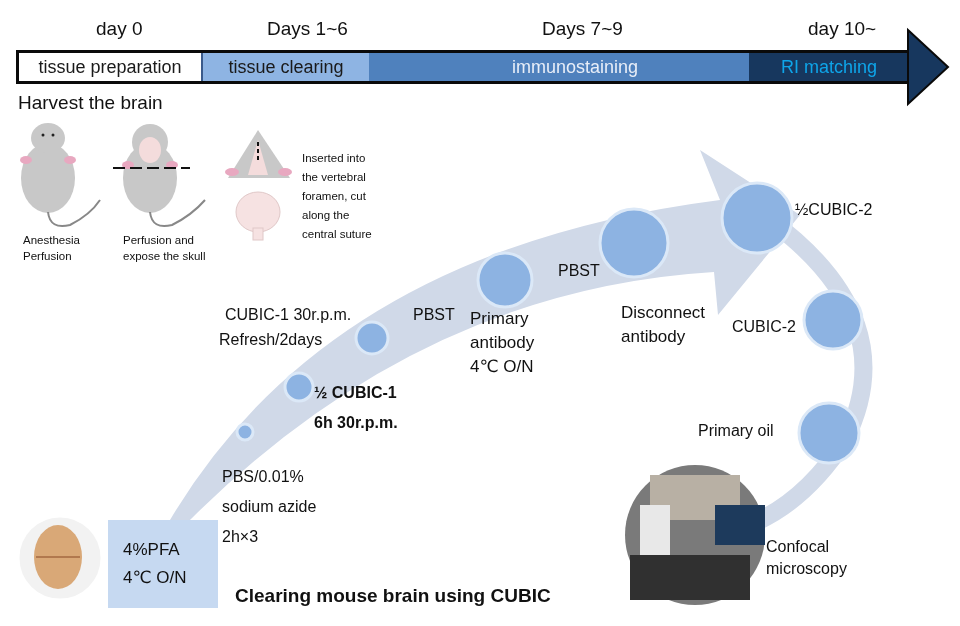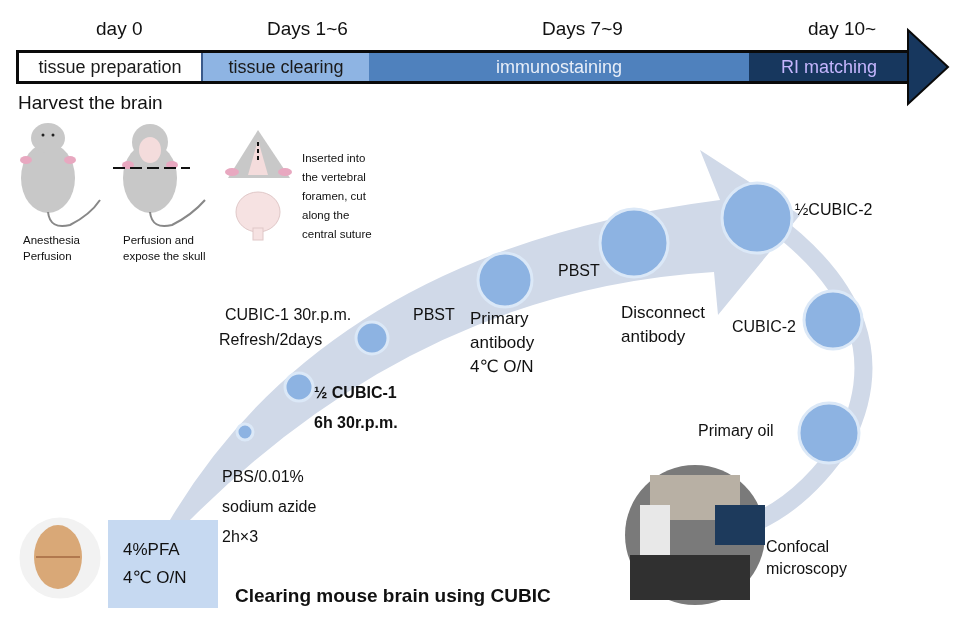--- a/index.html
+++ b/index.html
@@ -6,22 +6,22 @@
   body { width: 960px; height: 626px; position: relative; overflow: hidden;
          font-family: "Liberation Sans", "DejaVu Sans", sans-serif; color: #111; }
   .abs { position: absolute; }
   .day-label { font-size: 19px; color: #111; white-space: nowrap; }
   .timeline-bar { position: absolute; left: 16px; top: 50px; width: 897px; height: 34px;
                   background: #0a0a0a; }
   .seg { position: absolute; top: 3px; height: 28px; display: flex; align-items: center;
          justify-content: center; font-size: 18px; white-space: nowrap; }
   .seg.prep { left: 3px; width: 182px; background: #ffffff; color: #1a1a1a; border-right: 2px solid #3a5a8a; }
   .seg.clear { left: 187px; width: 166px; background: #8eb4e3; color: #1a1a1a; }
-  .seg.immuno { left: 353px; width: 380px; background: #4f81bd; color: #e8eef8; }
-  .seg.ri { left: 733px; width: 160px; background: #17375e; color: #c4b5fd; }
+  .seg.immuno { left: 353px; width: 380px; background: #4f81bd; color: #e8eef8; padding-left: 16px; }
+  .seg.ri { left: 733px; width: 160px; background: #17375e; color: #0ea5e9; }
   .title-harvest { font-size: 19px; left: 18px; top: 92px; }
   .small { font-size: 11.5px; line-height: 16px; color: #111; }
   .lbl { font-size: 17px; line-height: 24px; color: #111; white-space: nowrap; }
   .lbl-s { font-size: 16px; line-height: 25px; color: #111; white-space: nowrap; }
   .caption { font-size: 19px; font-weight: bold; color: #111; white-space: nowrap; }
   .pfa-box { left: 108px; top: 520px; width: 110px; height: 88px; background: #c6d9f1; }
   svg { position: absolute; left: 0; top: 0; }
 </style>
 </head>
 <body>

